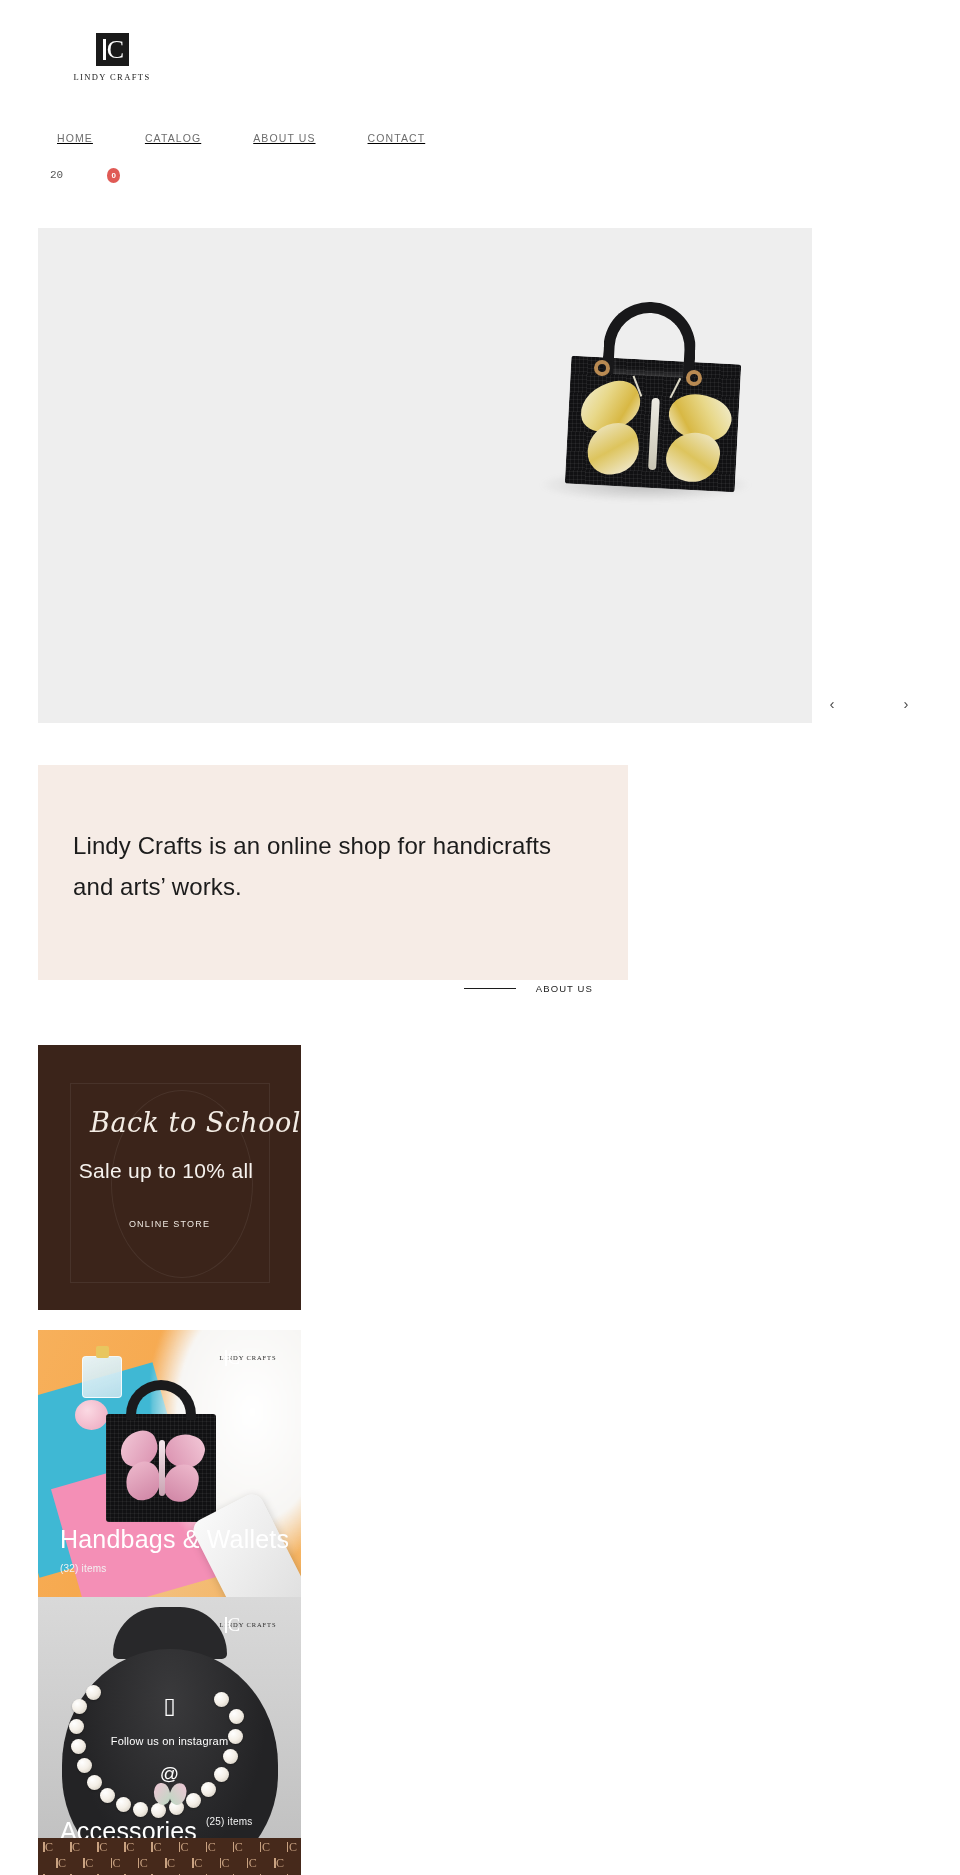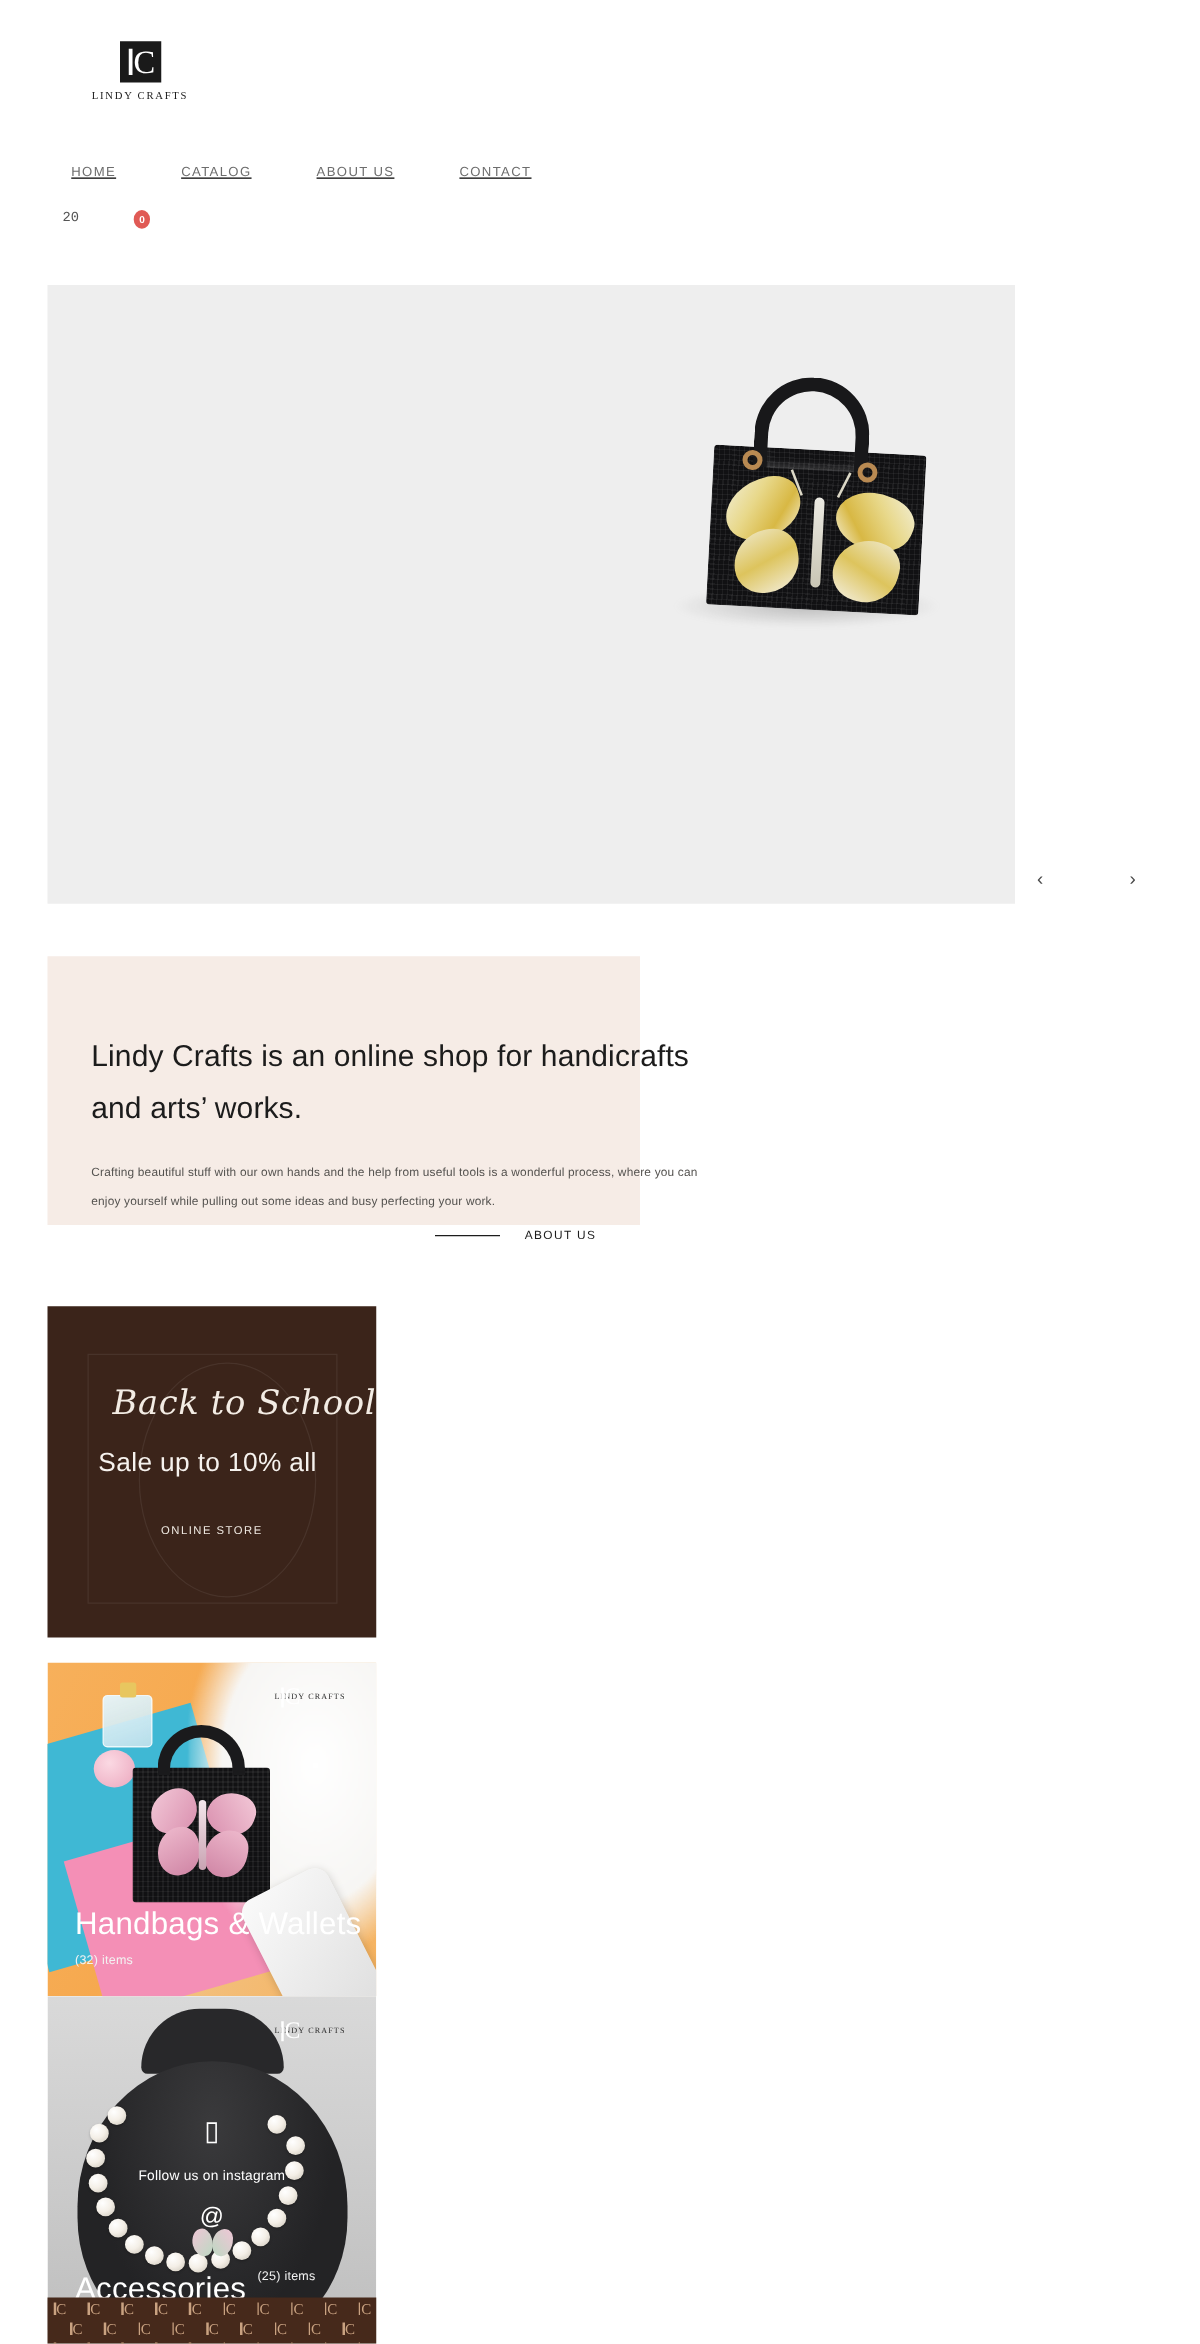--- a/index.html
+++ b/index.html
@@ -113,21 +113,21 @@
   .hero-arrow {
     position:absolute; top:0; width:44px; height:44px;
     display:flex; align-items:center; justify-content:center;
     color:#4a4a4a; font-size:15px; cursor:pointer; background:transparent;
     border:none; font-family:"Liberation Sans", sans-serif; font-weight:300;
   }
   .hero-arrow.prev { left:0; }
   .hero-arrow.next { right:0; }
 
   
-  .intro { position:absolute; left:38px; top:765px; width:474px; height:215px; background:#f6ece6; }
+  .intro { position:absolute; left:38px; top:765px; width:590px; height:215px; background:#f6ece6; }
   .intro-title {
     position:absolute; left:35px; top:44px; width:505px;
     font-size:24px; line-height:41px; color:#1c1c1c; font-weight:400; letter-spacing:.1px;
   }
   .intro-body {
     position:absolute; left:35px; top:152px; width:505px;
     font-size:9.5px; line-height:23px; color:#54524f; letter-spacing:.15px;
   }
   .intro-cta { position:absolute; right:35px; top:218px; display:flex; align-items:center; gap:20px; cursor:pointer; }
   .cta-rule { width:52px; height:1px; background:#1c1c1c; display:block; }
@@ -299,21 +299,20 @@
     </div>
 
     <div class="hero-nav">
       <button class="hero-arrow prev">‹</button>
       <button class="hero-arrow next">›</button>
     </div>
   </section>
 
   <section class="intro">
     <h1 class="intro-title">Lindy Crafts is an online shop for handicrafts and arts’ works.</h1>
-    <p class="intro-body">Crafting beautiful stuff with our own hands and the help from useful tools is a wonderful process, where you can enjoy yourself while pulling out some ideas and busy perfecting your work.</p>
     <a class="intro-cta">
       <span class="cta-rule"></span>
       <span class="cta-text">ABOUT US</span>
     </a>
   </section>
 
   <section class="promo">
     <div class="promo-watermark"></div>
     <div class="promo-script">Back to School</div>
     <div class="promo-head">Sale up to 10% all</div>

